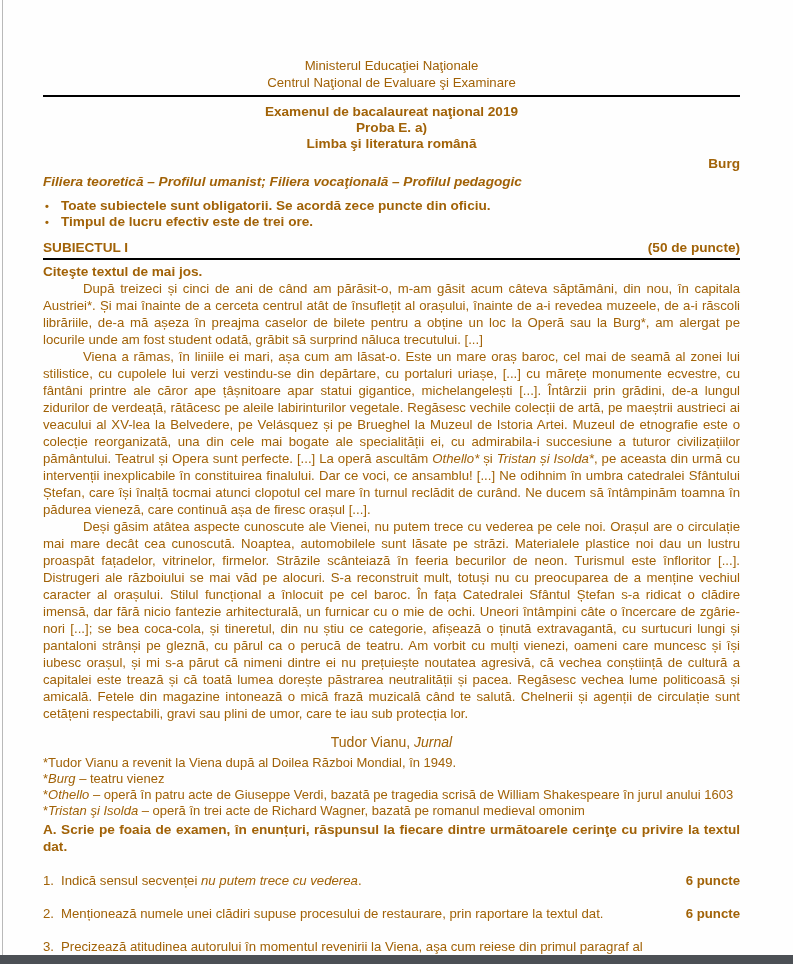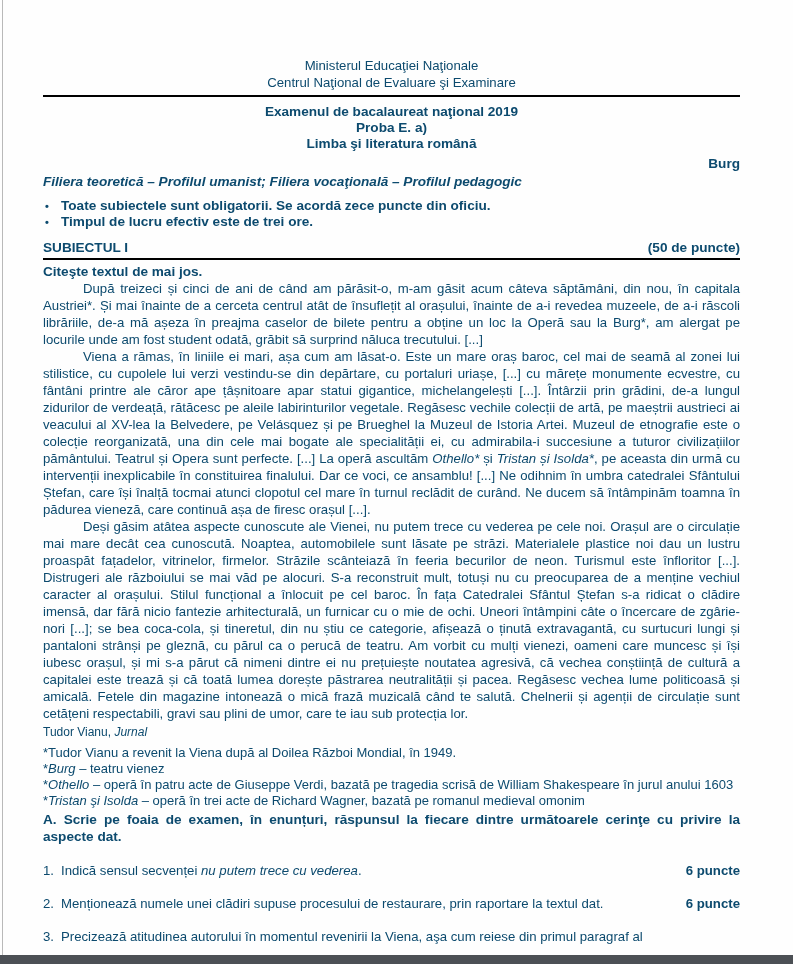--- a/index.html
+++ b/index.html
@@ -2,21 +2,21 @@
 <html lang="ro"><head>
 <meta charset="utf-8">
 <style>
   html,body { margin:0; padding:0; background:#ffffff; }
   .page {
     position:relative;
     width:793px; height:964px;
     overflow:hidden;
     background:#fefefe;
     font-family:"Liberation Sans", sans-serif;
-    color:#0c4a6e;
+    color:#a16207;
   }
   .left-edge { position:absolute; left:2px; top:0; bottom:0; width:1px; background:#b9b9b9; }
   .bottom-bar { position:absolute; left:0; right:0; bottom:0; height:9px; background:#4c5055; }
   .content { position:absolute; left:43px; top:58px; width:697px; }
 
   .org-header { text-align:center; font-size:13.2px; line-height:16.5px; }
   .rule { border-bottom:2px solid #000; margin-top:4px; }
 
   .title-block { text-align:center; font-weight:bold; font-size:13.6px; line-height:16px; margin-top:7px; }
   .model { text-align:right; font-weight:bold; font-size:13.6px; margin-top:4px; }
@@ -25,21 +25,21 @@
   .bullets { margin:9px 0 0 0; padding:0; list-style:none; font-weight:bold; font-size:13.6px; line-height:16.3px; }
   .bullets li { display:flex; }
   .bullets .dot { flex:0 0 16px; padding-left:2px; font-size:11px; }
 
   .subject-row { display:flex; justify-content:space-between; font-weight:bold; font-size:13.6px; margin-top:9px; padding-bottom:3px; border-bottom:2px solid #000; }
   .citeste { font-weight:bold; font-size:13.6px; margin-top:3px; line-height:17px; }
 
   p.body { margin:0; font-size:13.2px; line-height:17px; text-align:justify; text-indent:40px; }
   .it { font-style:italic; }
 
-  .attribution { text-align:left; font-size:12px; line-height:17px; margin-top:2px; }
+  .attribution { text-align:center; font-size:14px; line-height:17px; margin-top:12px; }
 
   .footnotes { font-size:13px; line-height:16.2px; margin-top:4px; }
 
   .sectionA-heading { font-weight:bold; font-size:13.6px; line-height:16.5px; text-align:justify; margin-top:3px; }
 
   .items { margin-top:1px; }
   .item { display:flex; font-size:13.2px; line-height:17px; align-items:baseline; }
   .item .num { flex:0 0 18px; }
   .item .itext { flex:1; text-align:justify;margin-top:16px; }
   .item .pts { font-weight:bold; white-space:nowrap; margin-left:10px; }
@@ -93,21 +93,21 @@
 
     <div class="attribution"><span>Tudor Vianu, </span><span class="it">Jurnal</span></div>
 
     <div class="footnotes">
       <div><span>*Tudor Vianu a revenit la Viena după al Doilea Război Mondial, în 1949.</span></div>
       <div><span>*</span><span class="it">Burg</span><span> – teatru vienez</span></div>
       <div><span>*</span><span class="it">Othello</span><span> – operă în patru acte de Giuseppe Verdi, bazată pe tragedia scrisă de William Shakespeare în jurul anului 1603</span></div>
       <div><span>*</span><span class="it">Tristan şi Isolda</span><span> – operă în trei acte de Richard Wagner, bazată pe romanul medieval omonim</span></div>
     </div>
 
-    <div class="sectionA-heading">A. Scrie pe foaia de examen, în enunțuri, răspunsul la fiecare dintre următoarele cerinţe cu privire la aspecte dat.</div>
+    <div class="sectionA-heading">A. Scrie pe foaia de examen, în enunțuri, răspunsul la fiecare dintre următoarele cerinţe cu privire la textul dat.</div>
 
     <div class="items">
       <div class="item">
         <span class="num">1.</span>
         <span class="itext"><span>Indică sensul secvenței </span><span class="it">nu putem trece cu vederea</span><span>.</span></span>
         <span class="pts">6 puncte</span>
       </div>
       <div class="item">
         <span class="num">2.</span>
         <span class="itext"><span>Menționează numele unei clădiri supuse procesului de restaurare, prin raportare la textul dat.</span></span>

